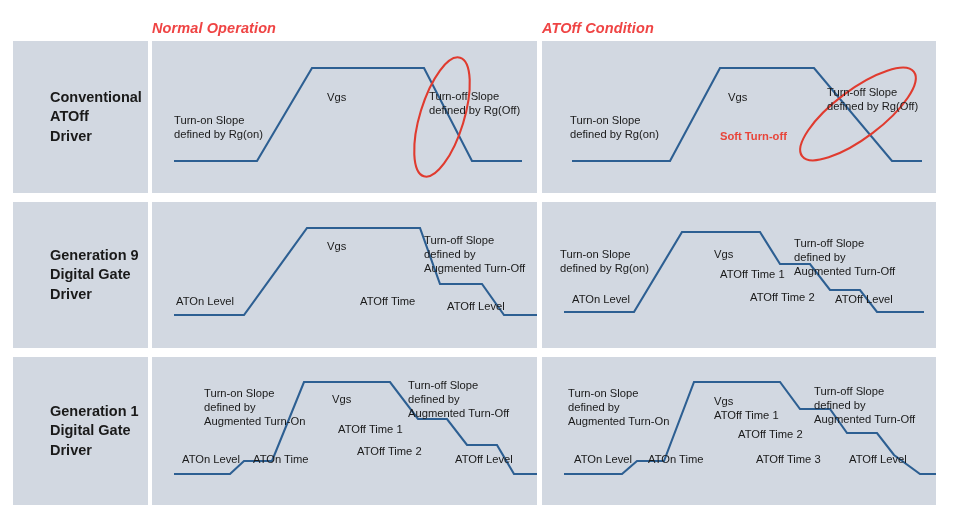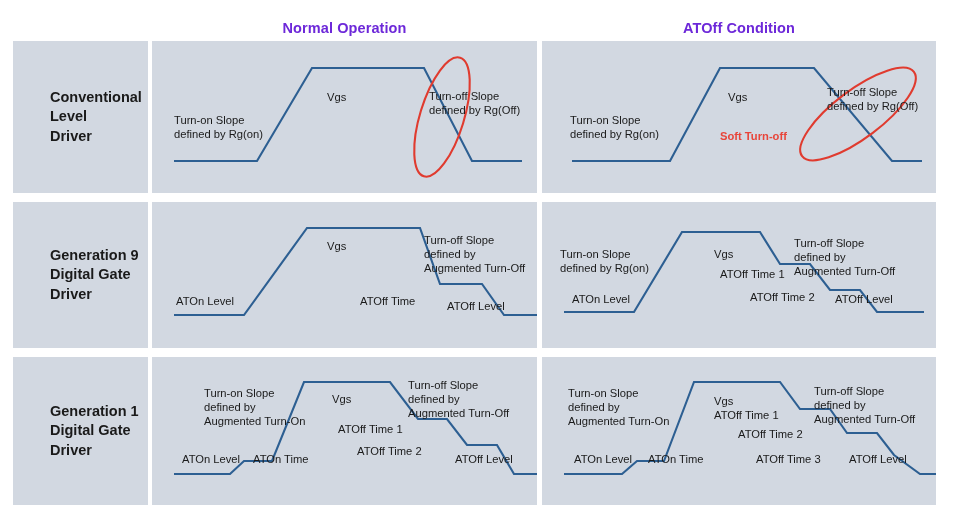--- a/index.html
+++ b/index.html
@@ -11,24 +11,25 @@
     overflow:hidden;
     position:relative;
   }
   .grid{position:absolute;left:0;top:0;width:958px;height:523px;}
 
   
   .col-header{
     position:absolute;
     font-size:14.5px;
     font-weight:bold;
-    color:#6d28d9;
-    text-align:center;
+    color:#ef4444;
+    text-align:left;
     letter-spacing:.1px;
     white-space:nowrap;
+    font-style:italic;
   }
   #hdr-normal{left:152px;top:20px;width:385px;}
   #hdr-fault{left:542px;top:20px;width:394px;}
 
   
   .panel{position:absolute;background:#d2d8e1;}
   .label-cell{
     display:flex;align-items:center;
     padding-left:16px;
     box-sizing:border-box;
@@ -64,21 +65,21 @@
 <body>
 
 <div class="grid">
 
   <div class="col-header" id="hdr-normal">Normal Operation</div>
   <div class="col-header" id="hdr-fault">ATOff Condition</div>
 
   <div class="panel label-cell r1 c0">
     <div class="label-text">
       <div>Conventional</div>
-      <div>Level</div>
+      <div>ATOff</div>
       <div>Driver</div>
     </div>
   </div>
 
   <div class="panel chart r1 c1">
     <svg viewBox="0 0 385 152" preserveAspectRatio="none">
       <polyline class="wf" points="22,120 105,120 160,27 272,27 320,120 370,120"></polyline>
       <ellipse class="ellipse" cx="290" cy="76" rx="22" ry="62" transform="rotate(17 290 76)"></ellipse>
       <text class="ann" x="22" y="83">Turn-on Slope</text>
       <text class="ann" x="22" y="97">defined by Rg(on)</text>

